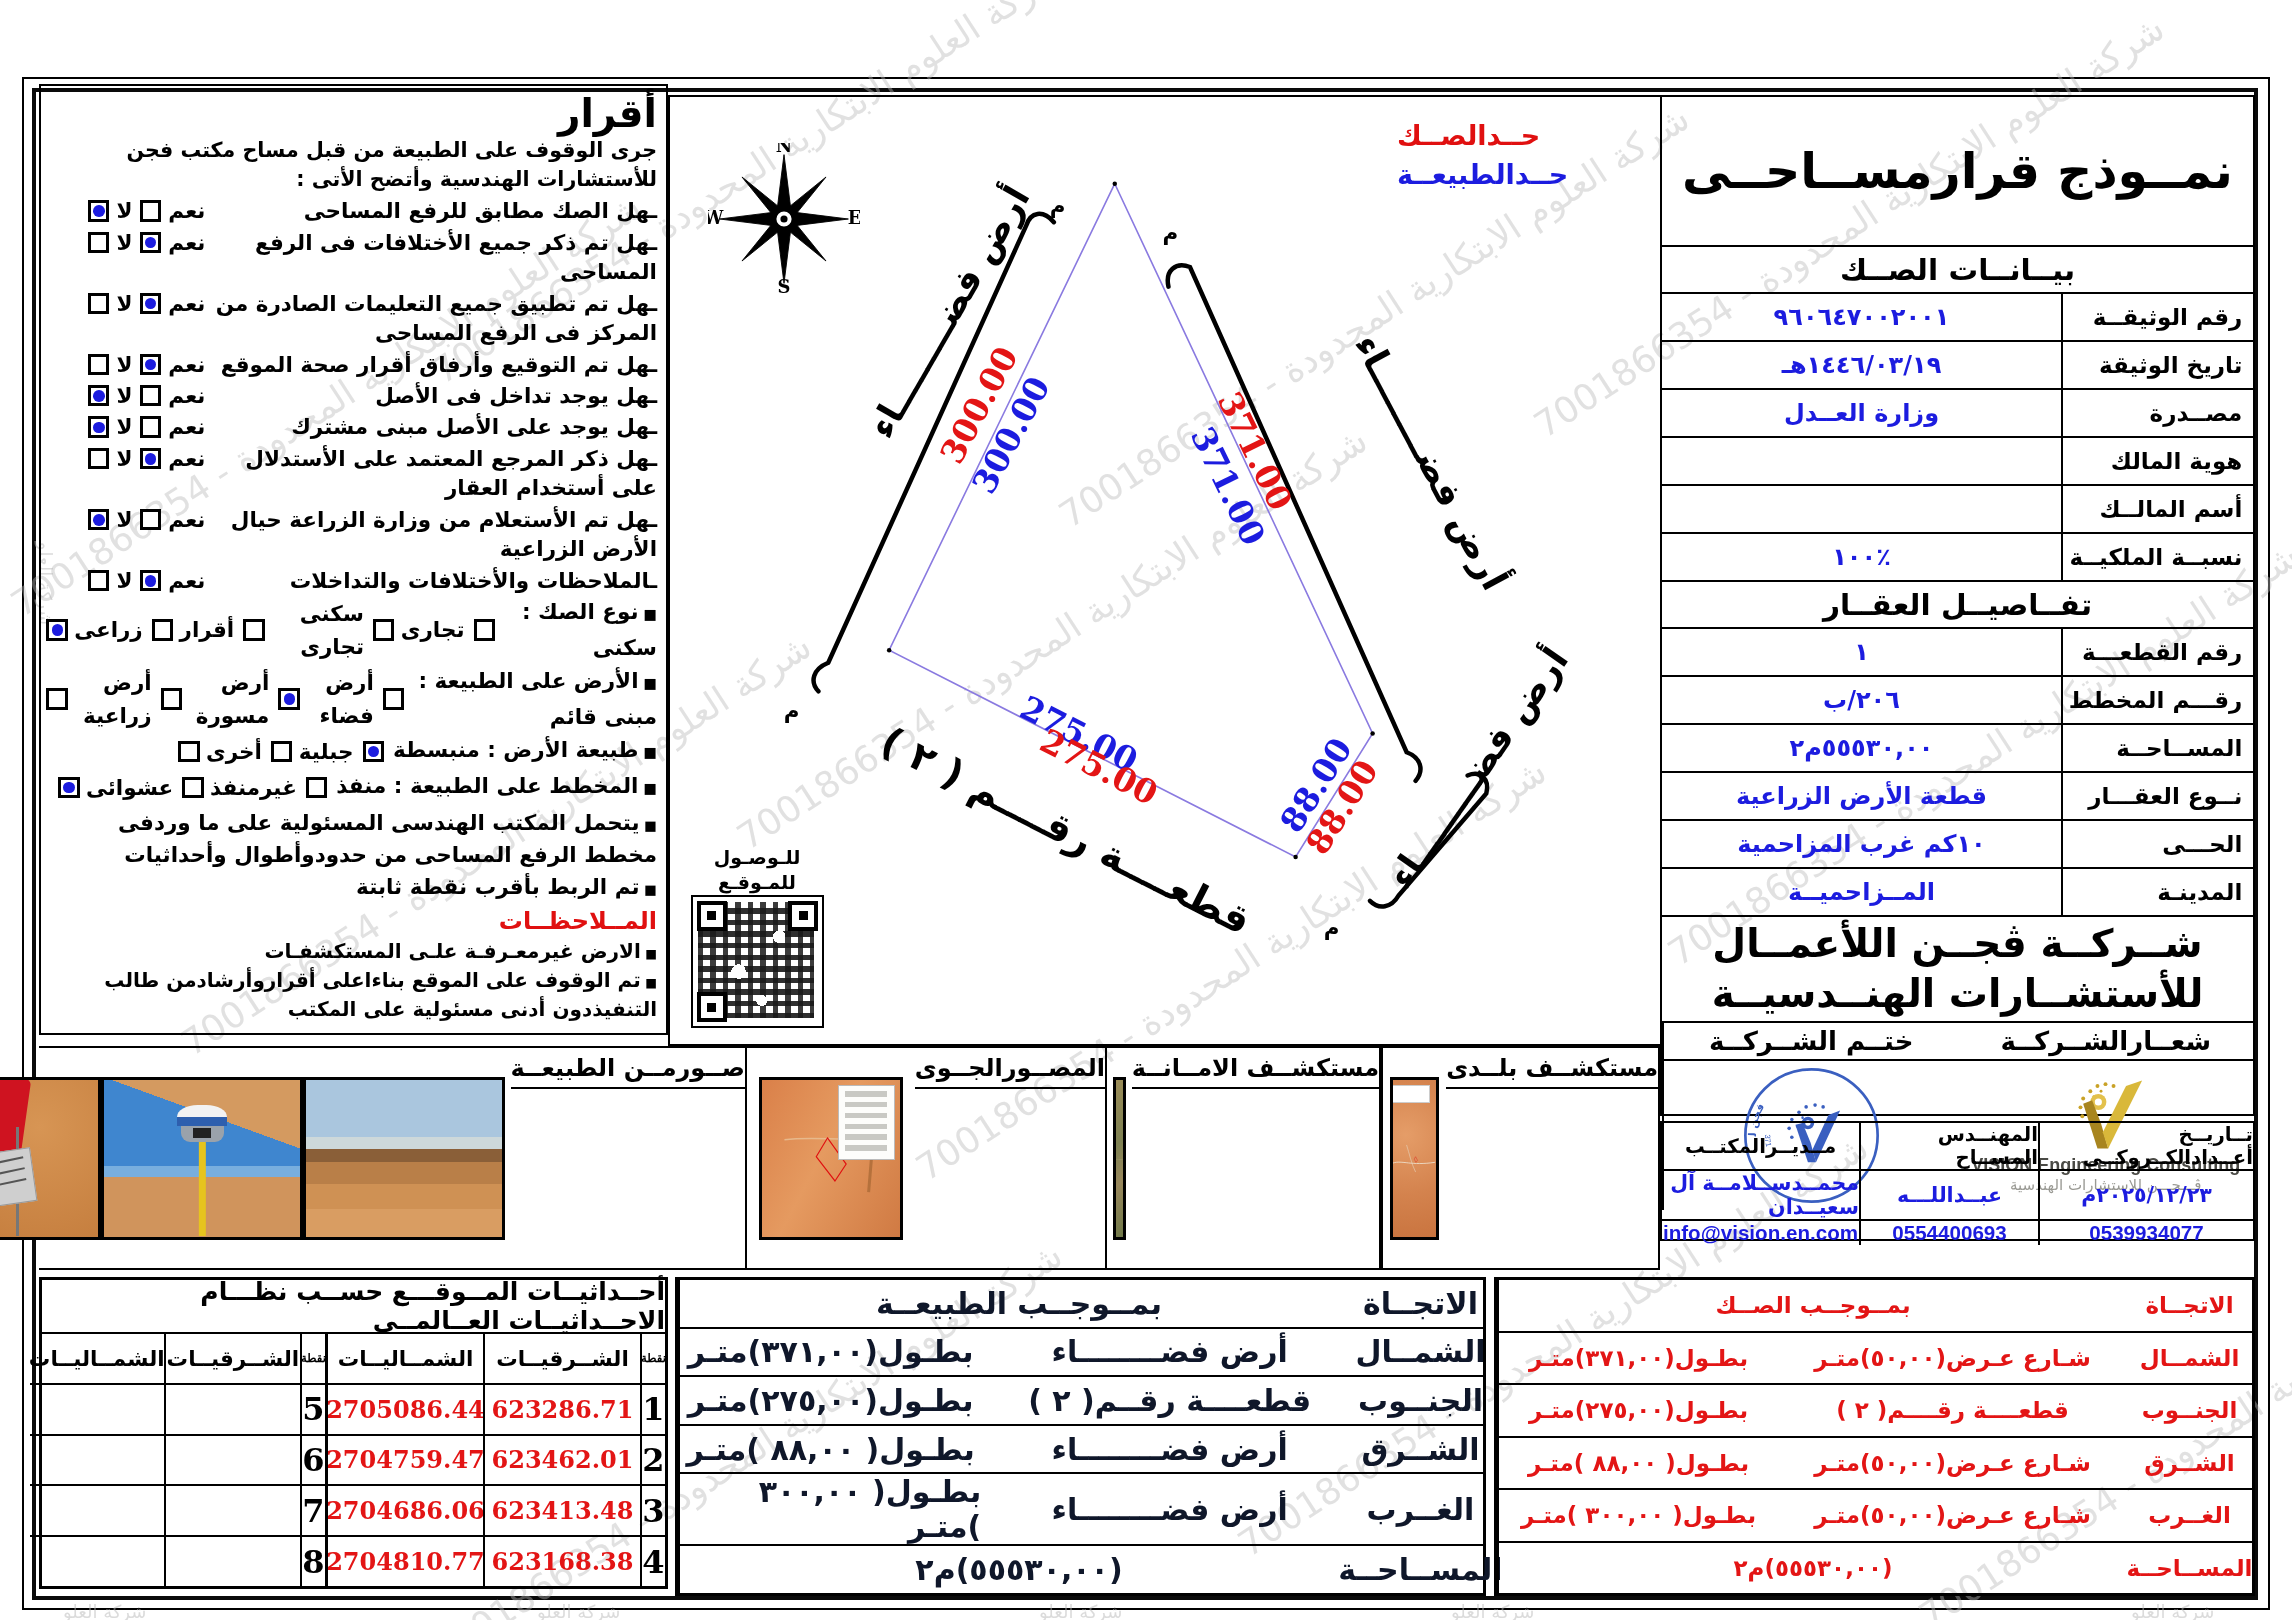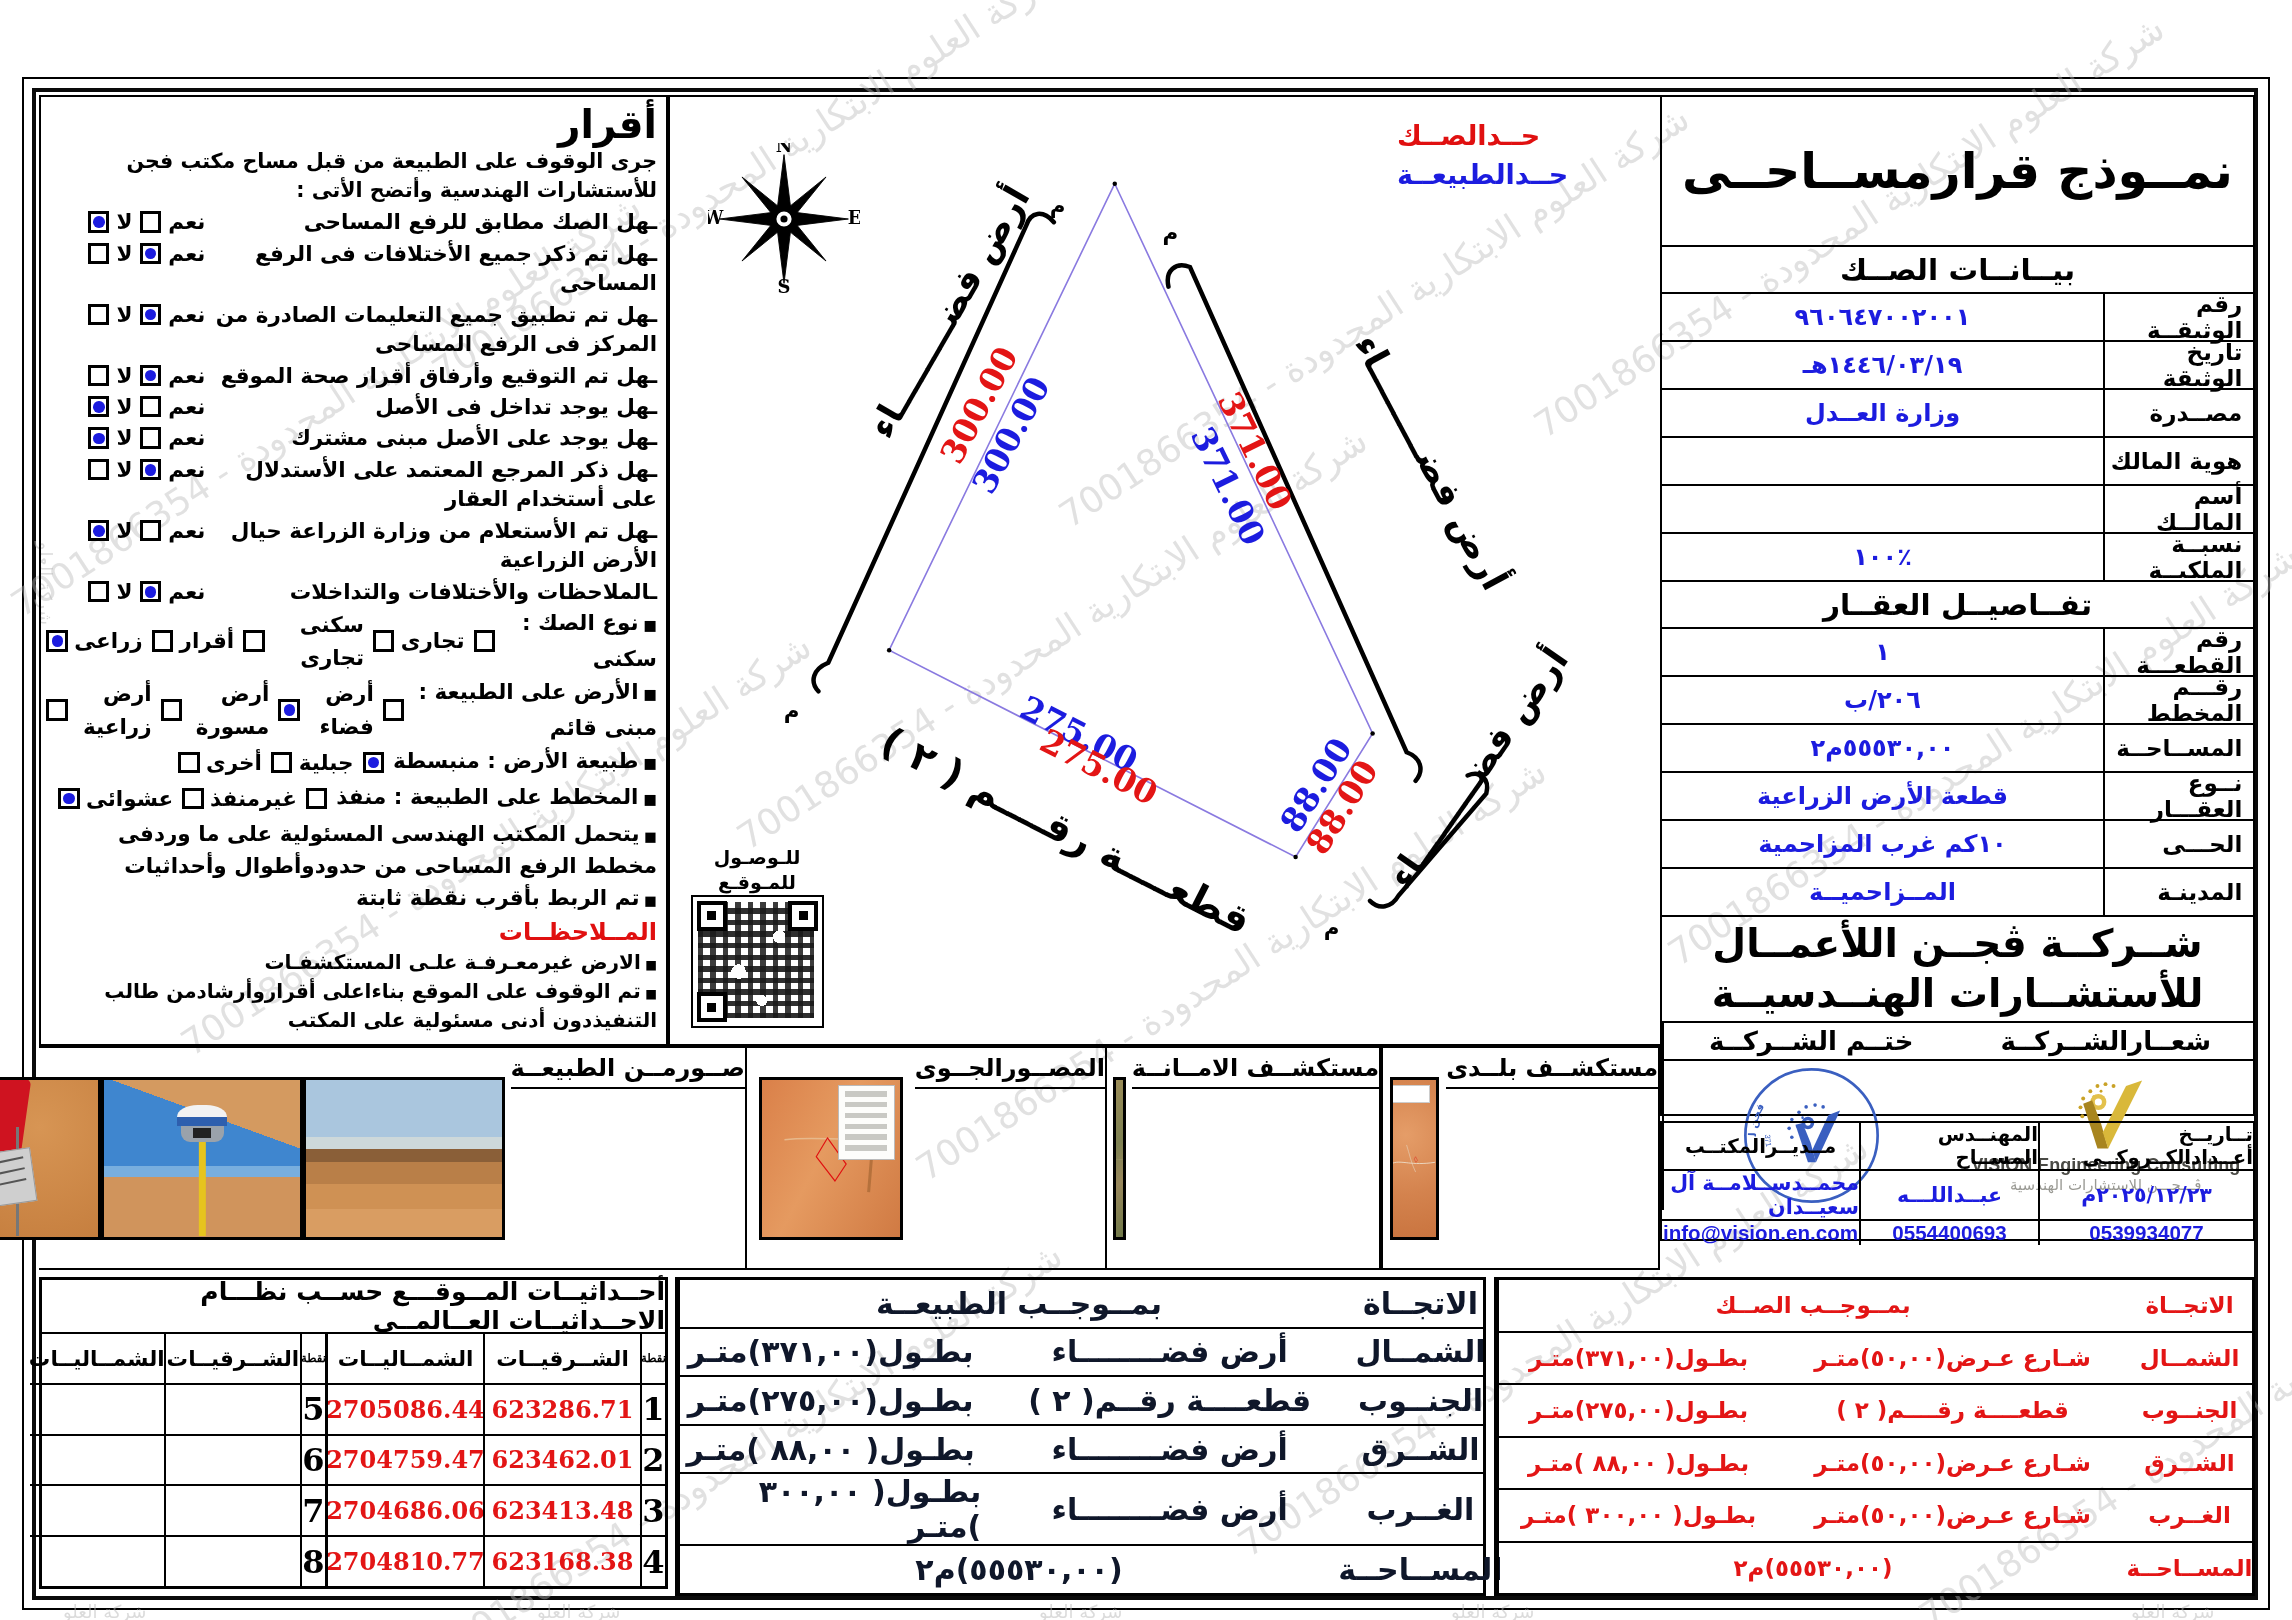--- a/index.html
+++ b/index.html
@@ -11,21 +11,21 @@
   
   .wm { position:absolute; color:#b9b9b9; opacity:.42; font-size:36px; white-space:nowrap;
         transform:rotate(-33deg); pointer-events:none; z-index:5; direction:rtl; }
   .wm.small { font-size:18px; opacity:.5; }
 
   
   .frame-outer { position:absolute; left:21.5px; top:77px; width:2248px; height:1533px; border:2.7px solid #000; }
   .frame-inner { position:absolute; left:32px; top:88px; width:2226px; height:1512px; border:4.5px solid #0a0a0a; }
 
   
-  .decl { position:absolute; left:39px; top:95px; width:629px; height:951px; border:2.7px solid #000;
+  .decl { position:absolute; left:39px; top:84px; width:629px; height:951px; border:2.7px solid #000;
           padding:5.4px 9px 0 5.4px; overflow:hidden; z-index:8; background:transparent; }
   .decl-title { font-size:39px; font-weight:bold; text-align:right; line-height:45px; }
   .decl-intro { font-size:20.6px; font-weight:bold; text-align:right; line-height:29px; }
   .q-row { display:flex; align-items:flex-start; line-height:29.6px; margin-top:1.8px; }
   .q-text { flex:1; font-size:21.5px; font-weight:bold; text-align:right; }
   .q-text::before { content:"ـ"; font-weight:bold; }
   .yn { display:flex; align-items:center; gap:7.2px; width:159px; flex:none; justify-content:flex-start; }
   .yn-l { font-size:21.5px; font-weight:bold; }
   .cb { display:inline-block; width:21.5px; height:21.5px; border:3.1px solid #000; background:#fff; position:relative; flex:none; }
   .cb .dot { display:none; position:absolute; left:2.2px; top:2.2px; width:11.6px; height:11.6px; background:#1c1cdf; border-radius:50%; }
@@ -69,21 +69,21 @@
   .f-tl { left:3.6px; top:3.6px; } .f-tr { right:3.6px; top:3.6px; } .f-bl { left:3.6px; bottom:3.6px; }
 
   
   .ipanel { position:absolute; left:1660px; top:95px; width:595px; height:1021px; border:2.7px solid #000; z-index:8; background:#fff0; }
   .i-title { height:150px; display:flex; align-items:center; justify-content:center; border-bottom:2.7px solid #000;
              font-size:49px; font-weight:bold; }
   .i-sec { height:47px; display:flex; align-items:center; justify-content:center; border-bottom:2.7px solid #000;
            font-size:29.6px; font-weight:bold; }
   .i-row { height:48px; display:flex; border-bottom:2.7px solid #000; }
   .i-row:last-of-type { border-bottom:2.7px solid #000; }
-  .i-label { width:150px; flex:none; display:flex; align-items:center; padding-right:10.7px;
+  .i-label { width:192px; flex:none; display:flex; align-items:center; padding-right:10.7px;
              font-size:23px; font-weight:bold; border-left:2.7px solid #000; }
   .i-value { flex:1; display:flex; align-items:center; justify-content:center;
              font-size:24px; font-weight:bold; color:#1c1cdf; }
   .i-company { height:106px; display:flex; flex-direction:column; align-items:center; justify-content:center;
                border-bottom:2.7px solid #000; font-size:39px; font-weight:bold; line-height:50px; }
   .i-stamphead { height:38px; display:flex; border-bottom:2.7px solid #000; }
   .i-stamphead div { flex:1; display:flex; align-items:center; justify-content:center; font-size:26px; font-weight:bold; }
   .i-stamphead .left { border-left:2.7px solid #000; }
   .i-art { height:149px; display:flex; }
   .i-art .cell { flex:1; display:flex; align-items:center; justify-content:center; position:relative; }

